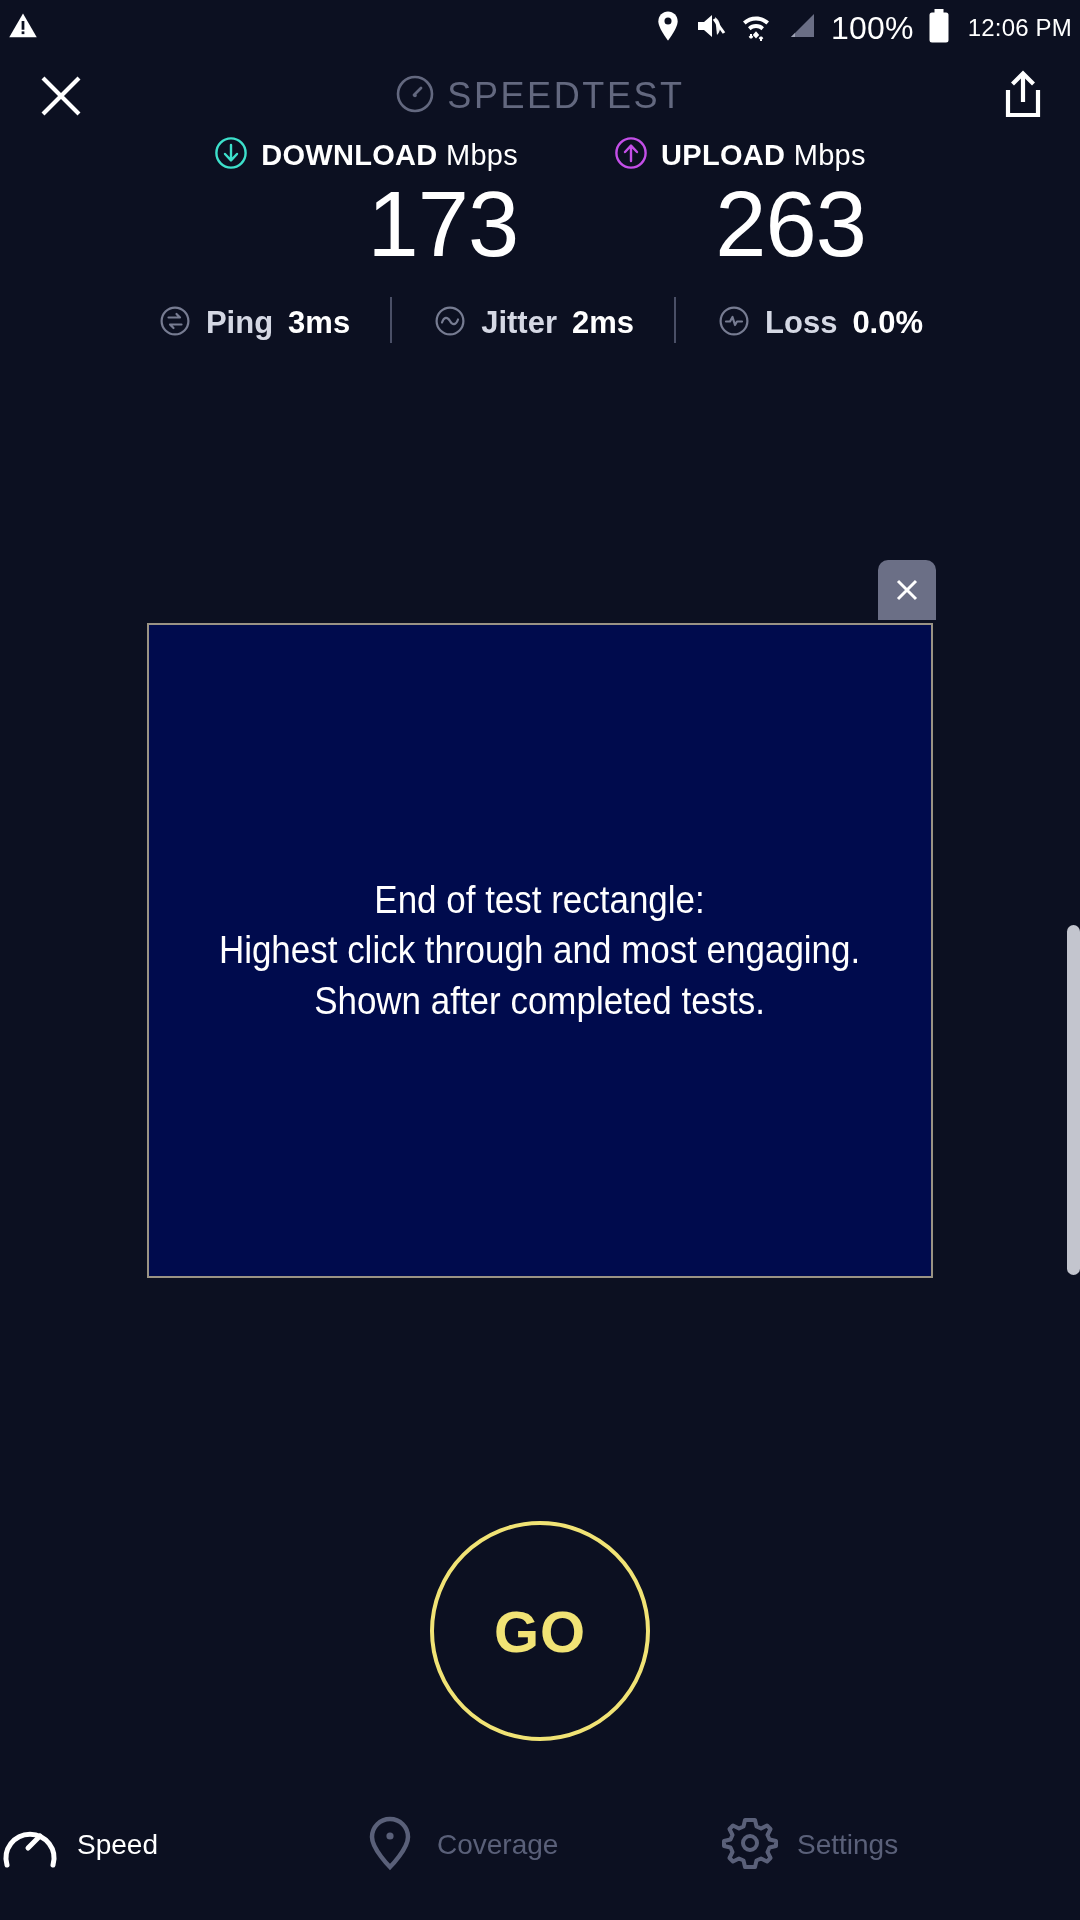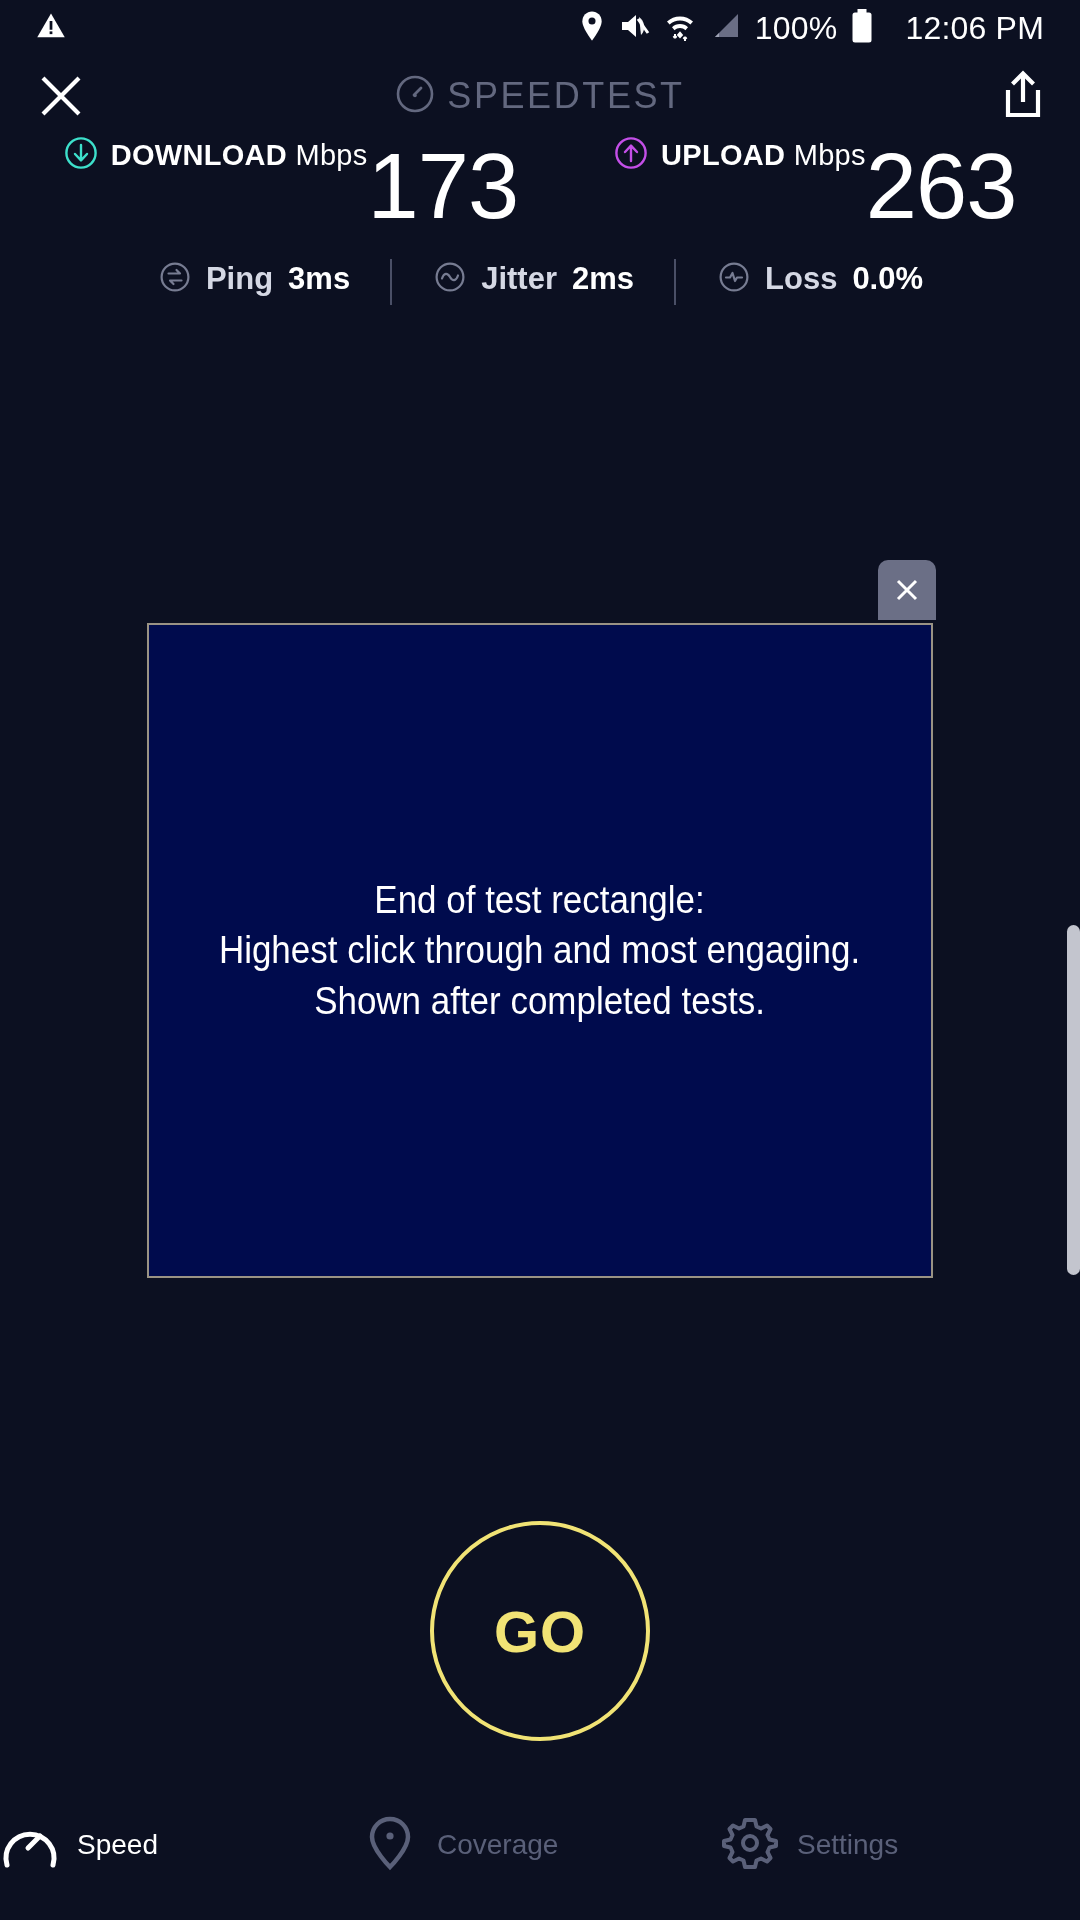--- a/index.html
+++ b/index.html
@@ -7,26 +7,26 @@
     width:1080px; height:1920px;
     background:#0C1021;
     font-family:"Liberation Sans", sans-serif;
     overflow:hidden;
   }
   .screen { position:relative; width:1080px; height:1920px; background:#0C1021; }
 
   
   .statusbar {
     position:absolute; top:0; left:0; width:1080px; height:56px;
-    display:flex; align-items:center; padding:0 36px;
+    display:flex; align-items:center; padding:0 8px;
   }
   .sb-left { display:flex; align-items:center; gap:10px; }
   .sb-right { margin-left:auto; display:flex; align-items:center; gap:14px; }
   .sb-time {
-    color:#ffffff; font-size:32px; letter-spacing:0.2px; margin-left:18px;
+    color:#ffffff; font-size:24px; letter-spacing:0.2px; margin-left:4px;
     font-family:"Liberation Sans", sans-serif;
   }
   .sb-batt-pct { color:#ffffff; font-size:32px; letter-spacing:0.2px; }
 
   
   .header {
     position:absolute; top:56px; left:0; width:1080px; height:80px;
     display:flex; align-items:center; padding:0 34px;
   }
   .close-x { width:54px; height:54px; cursor:pointer; }
@@ -36,34 +36,34 @@
     pointer-events:none;
   }
   .brand-text {
     color:#63687F; font-size:36px; font-weight:400; letter-spacing:2.6px;
   }
   .share-btn { margin-left:auto; width:46px; height:52px; cursor:pointer; }
 
   
   .results { position:absolute; top:136px; left:0; width:1080px; }
   .dl-ul-row { display:flex; justify-content:center; gap:96px; }
-  .metric { display:flex; flex-direction:row; align-items:flex-start; }
+  .metric { display:flex; flex-direction:column; align-items:flex-end; }
   .metric-head { display:flex; align-items:center; gap:13px; }
   .metric-label {
     color:#ffffff; font-size:29px; font-weight:700; letter-spacing:0.3px;
   }
   .metric-label .unit { font-weight:400; }
   .metric-value {
     color:#ffffff; font-size:92px; font-weight:300; line-height:1.05;
     letter-spacing:-1px; margin-top:2px;
     font-family:"Liberation Sans", sans-serif;
   }
 
   .pjl-row {
-    display:flex; align-items:flex-start; justify-content:center;
+    display:flex; align-items:flex-end; justify-content:center;
     margin-top:24px; gap:0;
   }
   .pjl { display:flex; align-items:center; gap:13px; }
   .pjl-name { color:#D5D8E4; font-size:31px; font-weight:700; }
   .pjl-val { color:#ffffff; font-size:31px; font-weight:700; margin-left:2px; }
   .pjl-sep { width:2px; height:46px; background:#4A4F66; margin:0 40px; }
 
   
   .ad-wrap { position:absolute; top:560px; left:0; width:1080px; }
   .ad-close {

